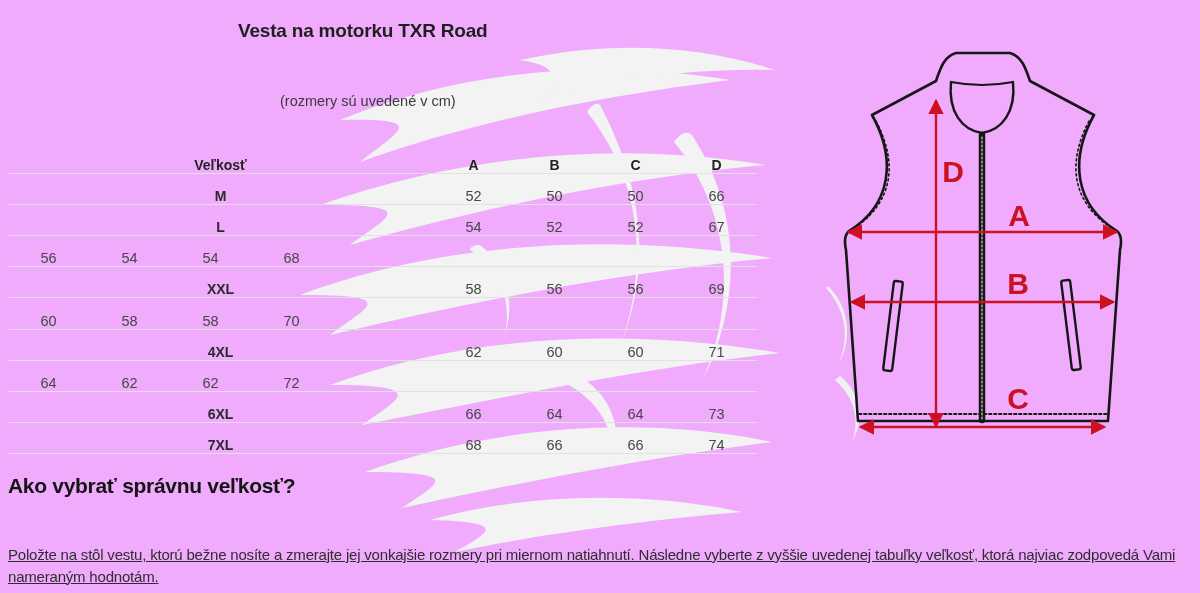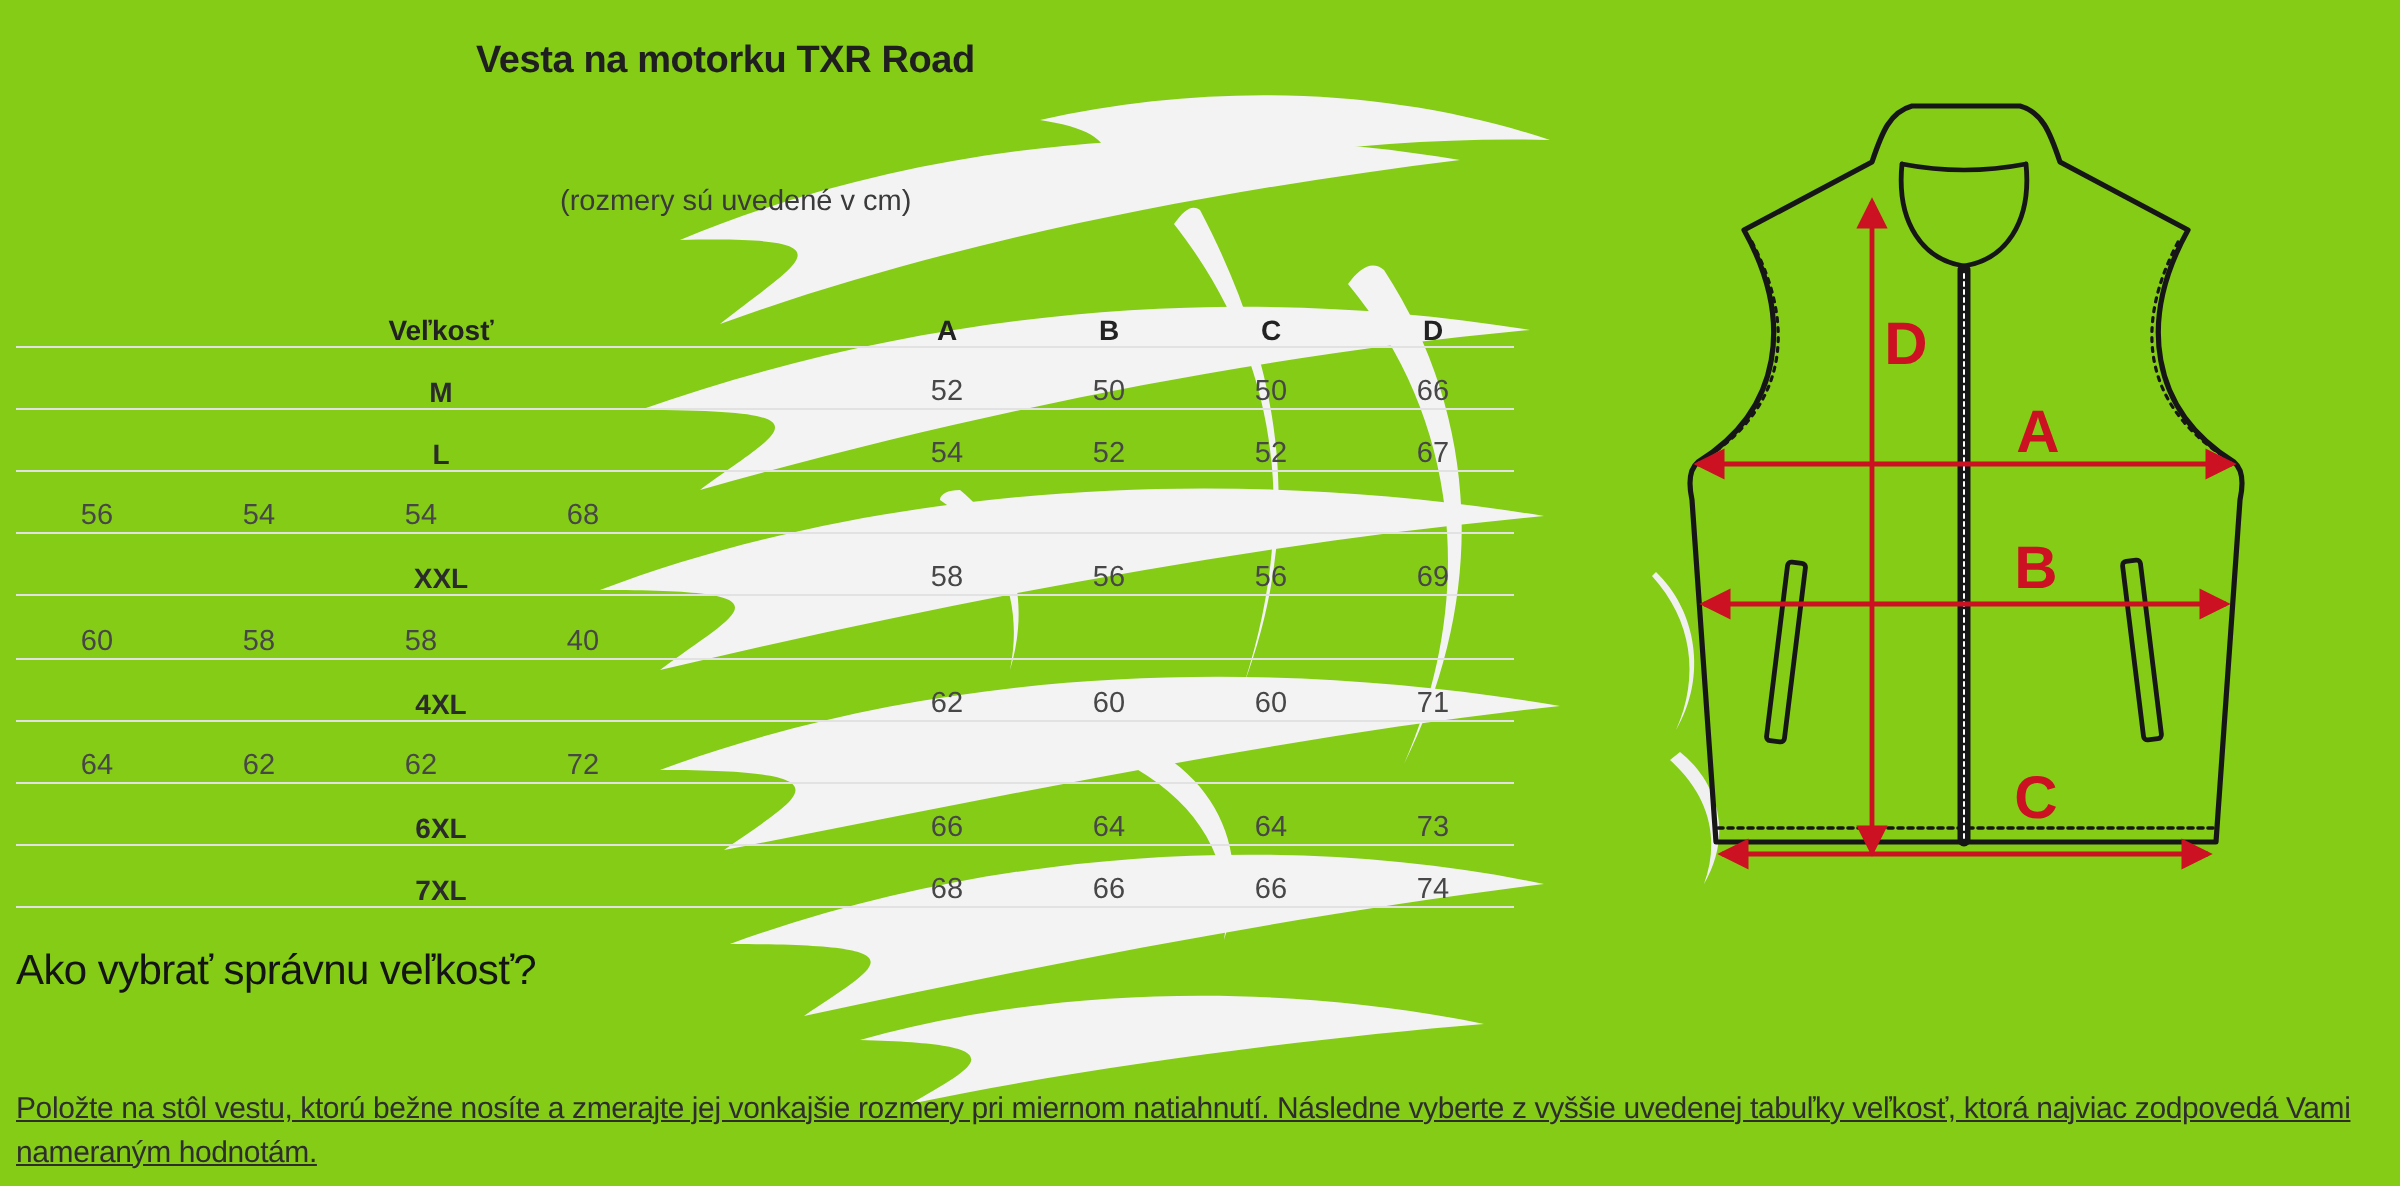--- a/index.html
+++ b/index.html
@@ -1,17 +1,17 @@
 <!DOCTYPE html>
 <html><head>
 <meta charset="utf-8">
 <style>
   html,body{margin:0;padding:0;background:#fff;}
   .page{
-    position:relative;width:1200px;height:593px;background:#84cc16;
+    position:relative;width:1200px;height:593px;background:#f0abfc;
     font-family:"Liberation Sans",sans-serif;overflow:hidden;
   }
   .watermark{position:absolute;left:0;top:0;z-index:0;}
   .content{position:absolute;left:0;top:0;width:1200px;height:593px;z-index:1;}
 
   .title{
     position:absolute;left:238px;top:20px;
     font-size:19px;font-weight:bold;color:#1f1f1f;letter-spacing:-0.2px;
   }
   .subtitle{
@@ -24,21 +24,21 @@
   .cell{text-align:center;}
   .cell.size{width:425px;font-weight:bold;font-size:14px;color:#2b2b2b;}
   .cell.val{width:81px;font-size:14.5px;color:#474747;}
   .trow.header .cell{font-weight:bold;color:#222;}
   .trow.header .cell.val{font-size:14px;}
 
   .vest-svg{position:absolute;left:820px;top:40px;}
 
   .howto-heading{
     position:absolute;left:8px;top:474px;
-    font-size:21px;font-weight:normal;color:#141414;letter-spacing:-0.3px;
+    font-size:21px;font-weight:bold;color:#141414;letter-spacing:-0.3px;
   }
   .howto-paragraph{
     position:absolute;left:8px;top:544px;width:1186px;
     font-size:15px;line-height:21.5px;color:#2e2e2e;letter-spacing:-0.2px;text-decoration:underline;
   }
 </style>
 </head>
 <body>
 
 <div class="page">
@@ -101,21 +101,21 @@
         <div class="cell size">XXL</div>
         <div class="cell val">58</div>
         <div class="cell val">56</div>
         <div class="cell val">56</div>
         <div class="cell val">69</div>
       </div>
           <div class="trow">
         <div class="cell val">60</div>
         <div class="cell val">58</div>
         <div class="cell val">58</div>
-        <div class="cell val">40</div>
+        <div class="cell val">70</div>
       </div>
           <div class="trow">
         <div class="cell size">4XL</div>
         <div class="cell val">62</div>
         <div class="cell val">60</div>
         <div class="cell val">60</div>
         <div class="cell val">71</div>
       </div>
           <div class="trow">
         <div class="cell val">64</div>

